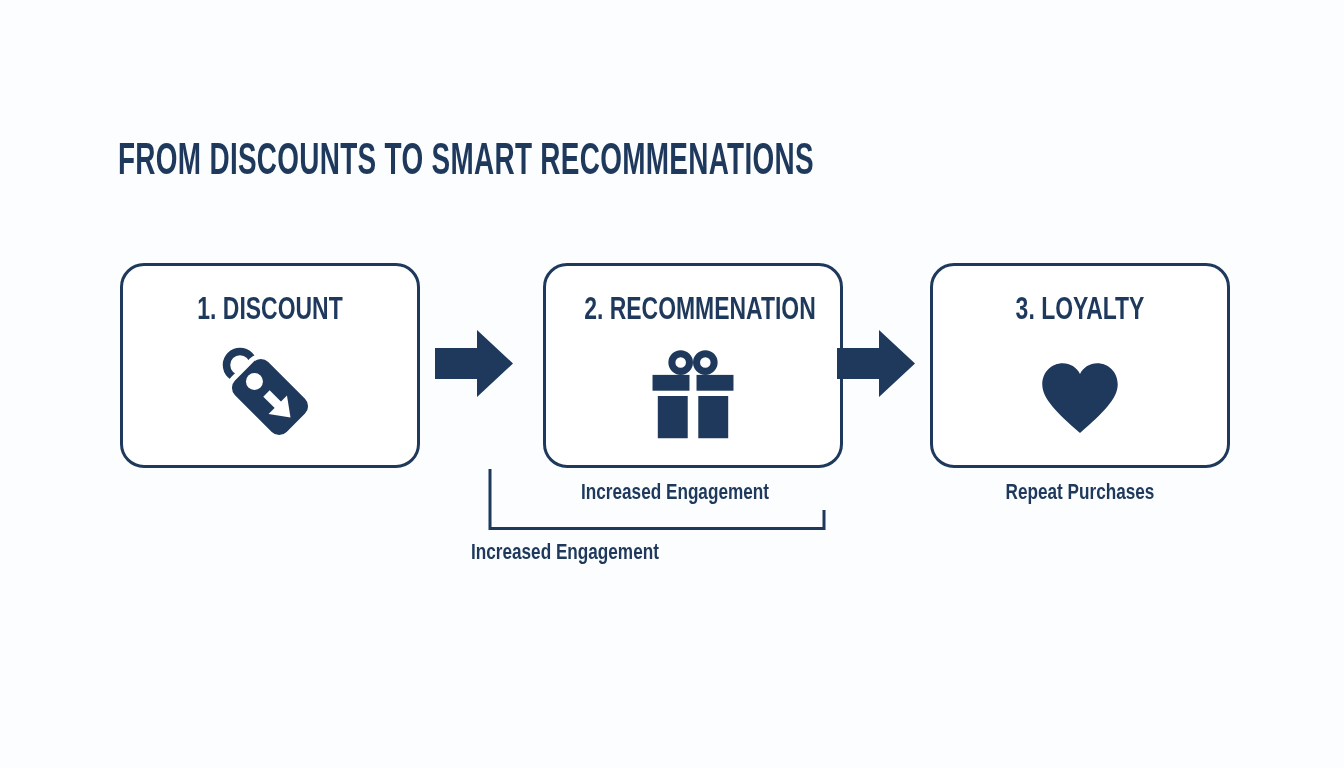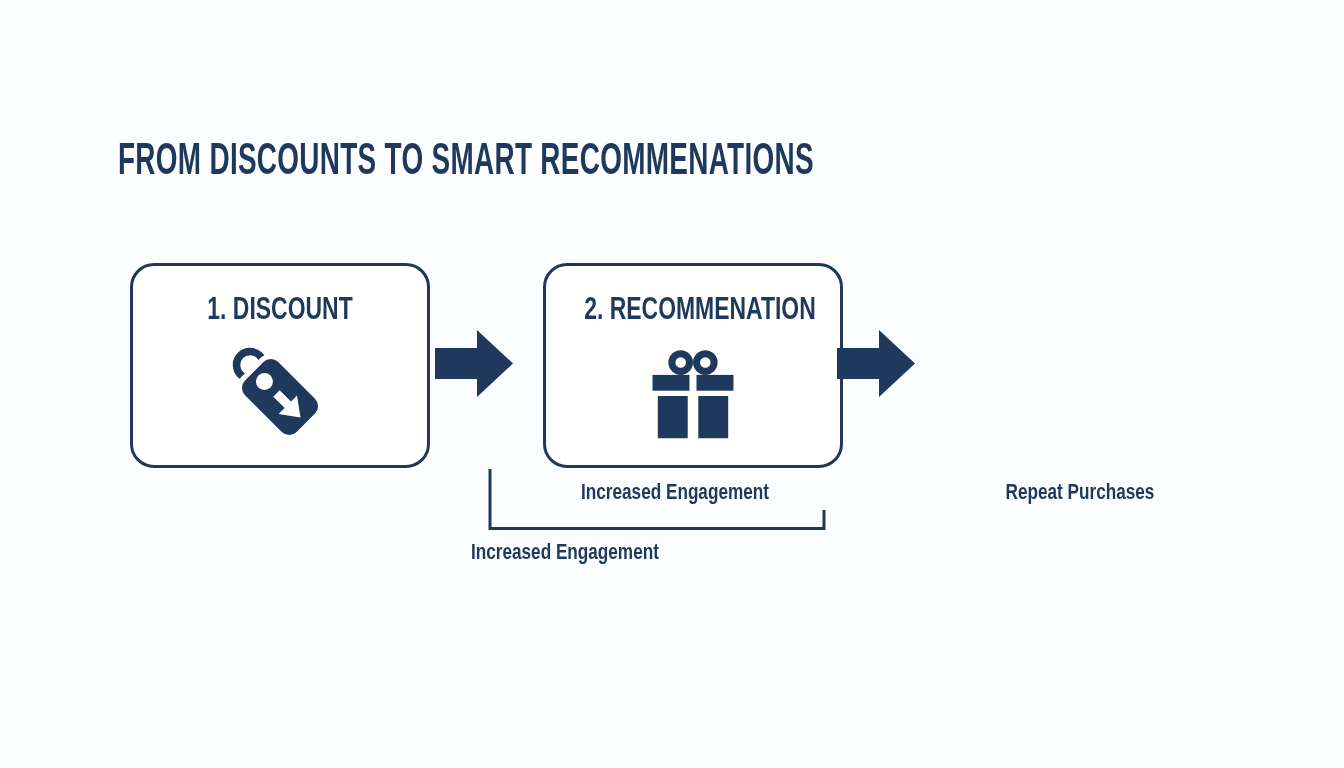--- a/index.html
+++ b/index.html
@@ -27,21 +27,21 @@
   }
   .box{
     position:absolute;
     top:263px;
     width:300px;height:205px;
     box-sizing:border-box;
     background:#ffffff;
     border:3px solid #1e395c;
     border-radius:24px;
   }
-  .box1{left:120px;margin-left:10px;}
+  .box1{left:120px;}
   .box2{left:525px;margin-left:18px;}
   .box3{left:930px;}
   .box-title{
     position:absolute;
     top:27px;left:0;right:0;
     text-align:center;
     font-size:31px;
     line-height:31px;
     font-weight:bold;
     white-space:nowrap;
@@ -128,20 +128,26 @@
       <rect x="54" y="28" width="42" height="18" fill="currentColor"></rect>
       <rect x="10" y="52" width="34" height="48" fill="currentColor"></rect>
       <rect x="56" y="52" width="34" height="48" fill="currentColor"></rect>
     </svg>
   </div>
 
   <svg class="arrow arrow2" viewBox="0 0 78 67" aria-hidden="true">
     <polygon points="0,18 42,18 42,0 78,33.5 42,67 42,49 0,49" fill="currentColor"></polygon>
   </svg>
 
+  <div class="box box3">
+    <div class="box-title">3. LOYALTY</div>
+    <svg class="icon icon-heart" viewBox="0 0 100 88" aria-hidden="true">
+      <path fill="currentColor" d="M50,86 C22,62 4,44 4,27 C4,11 16,1 29,1 C38,1 46,6 50,14 C54,6 62,1 71,1 C84,1 96,11 96,27 C96,44 78,62 50,86 Z"></path>
+    </svg>
+  </div>
 
   <div class="caption caption2">Increased Engagement</div>
   <div class="caption caption3">Repeat Purchases</div>
 
   <svg class="bracket" viewBox="0 0 340 66" aria-hidden="true">
     <polyline points="2,2 2,61.5 336,61.5 336,43" fill="none" stroke="currentColor" stroke-width="3"></polyline>
   </svg>
 
   <div class="bracket-label">Increased Engagement</div>
 

